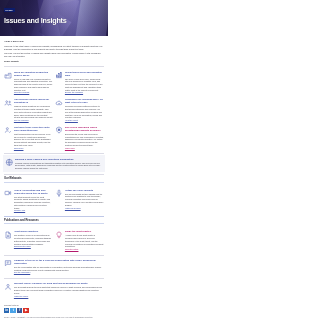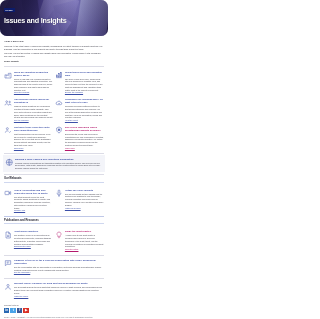--- a/index.html
+++ b/index.html
@@ -14,21 +14,20 @@
   }
   .page { width:108px; height:319px; position:relative; background:#ffffff; }
 
   
   .hero {
     position:relative; height:36px; width:108px; overflow:hidden;
     background:
       linear-gradient(118deg, rgba(255,255,255,.16) 0 7%, rgba(255,255,255,0) 7.5%) ,
       linear-gradient(62deg, rgba(120,140,210,.45) 0 12%, rgba(40,34,90,0) 12.5%),
       linear-gradient(102deg,#2a2352 0%, #3a2f6d 20%, #5b4fa2 40%, #8f87c9 58%, #6f6ab4 72%, #41377f 88%, #221c44 100%);
-    border-radius: 7px;
   }
   .hero .shard { position:absolute; opacity:.55; }
   .s1 { top:-6px; left:38px; width:34px; height:50px; background:linear-gradient(160deg,#b9b4e2,#5d55a6); transform:rotate(19deg); }
   .s2 { top:2px; left:58px; width:26px; height:44px; background:linear-gradient(200deg,#8e86cf,#2d2760); transform:rotate(-14deg); opacity:.7; }
   .s3 { top:-4px; left:78px; width:30px; height:48px; background:linear-gradient(140deg,#cfd6ef,#6a63ad); transform:rotate(8deg); opacity:.5; }
   .s4 { top:14px; left:44px; width:22px; height:26px; background:linear-gradient(30deg,#3d3578,#9a92d8); transform:rotate(34deg); opacity:.6; }
   .s5 { top:-2px; left:24px; width:16px; height:40px; background:linear-gradient(10deg,#4a4190,#1d1840); transform:rotate(-8deg); opacity:.75; }
   .hero-veil { position:absolute; inset:0; background:linear-gradient(90deg, rgba(26,21,58,.92) 0%, rgba(30,25,66,.72) 26%, rgba(40,33,84,.30) 46%, rgba(40,33,84,.12) 70%, rgba(30,24,64,.35) 100%); }
 
   .logo {

